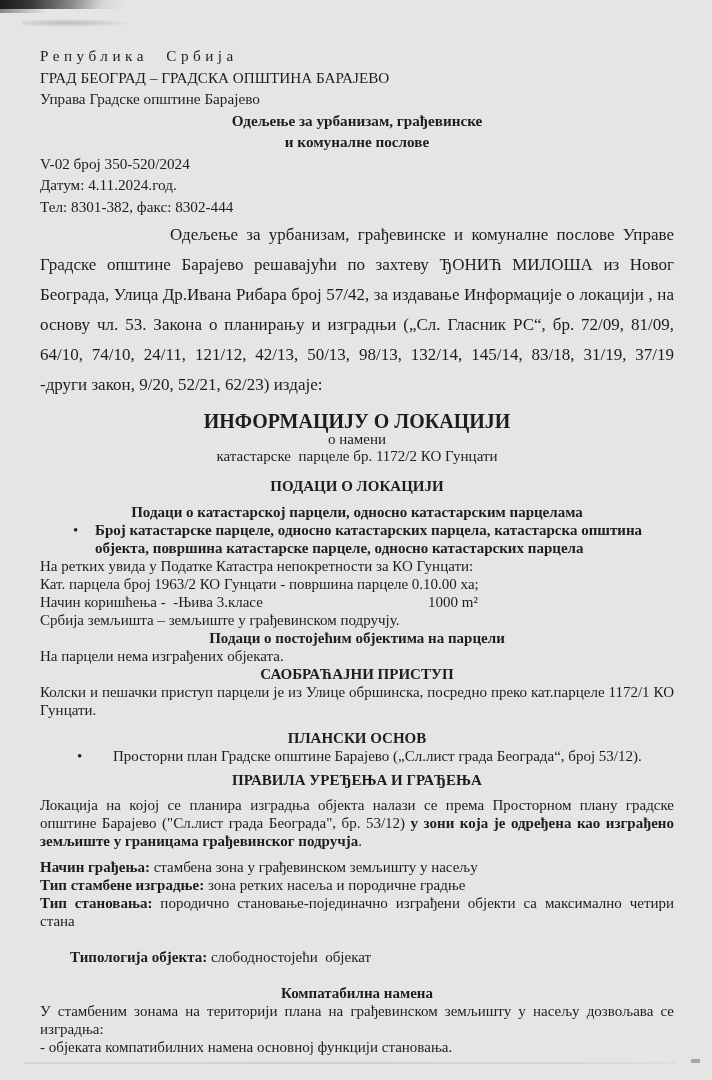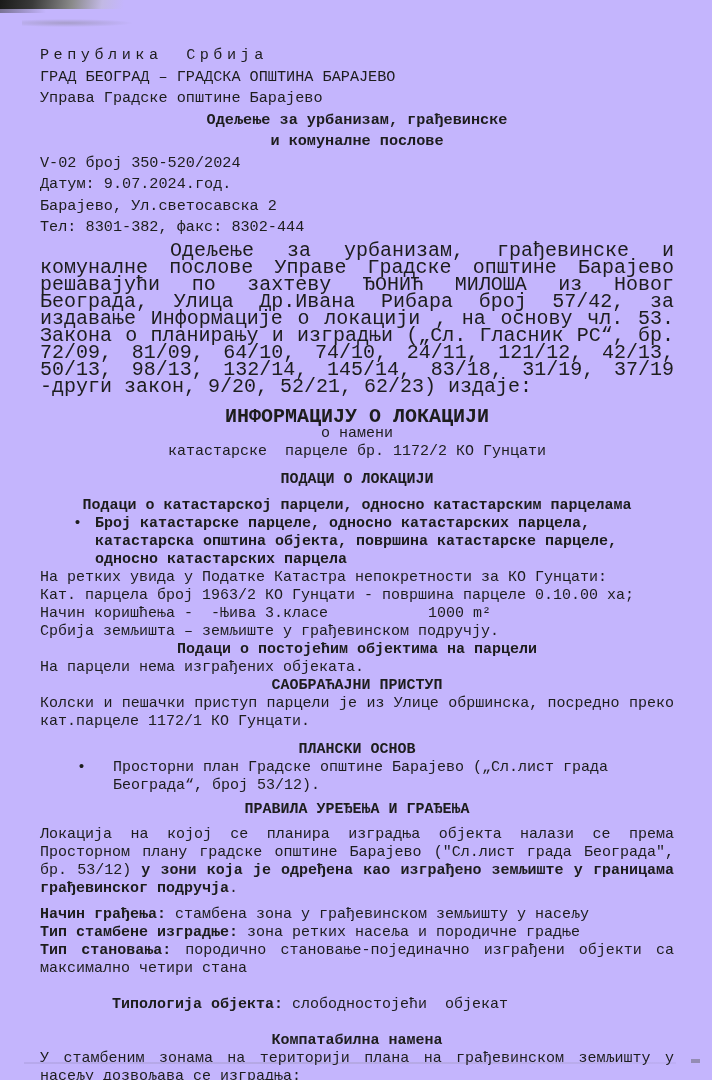--- a/index.html
+++ b/index.html
@@ -1,43 +1,43 @@
 <!DOCTYPE html>
 <html lang="sr"><head>
 <meta charset="utf-8">
 <style>
   html, body { margin: 0; padding: 0; background: #ffffff; }
   .page {
     position: relative;
     width: 712px;
     height: 1080px;
-    background: #c4b5fd;
+    background: #e5e5e5;
     overflow: hidden;
-    font-family: Liberation Mono, monospace;
+    font-family: Liberation Serif, serif;
     color: #1d1d1d;
     -webkit-font-smoothing: antialiased;
   }
   .content {
     position: relative;
     padding: 45px 38px 0 40px;
     font-size: 15px;
     line-height: 18px;
   }
   .b { font-weight: bold; text-align: center; }
   .pre { white-space: pre-wrap; }
   .just { text-align: justify; }
   .center { text-align: center; }
 
   
   .letterhead { line-height: 21.5px; font-size: 15.2px; }
   .letterhead .spaced { letter-spacing: 4.5px; word-spacing: 10px; }
   .intro {
     margin: 3px 0 0 0;
-    line-height: 17px;
-    font-size: 20px;
+    line-height: 30px;
+    font-size: 17px;
     text-indent: 130px;
   }
 
   .title-block { margin-top: 13px; line-height: 17.5px; }
   .title-block .main { font-size: 20px; }
 
   .sec-location { margin-top: 11px; }
   .sec-location .subheading { margin-top: 8px; }
 
   .bullet-item { position: relative; padding-left: 55px; }
@@ -90,22 +90,21 @@
 
   <div class="content">
 
     <header class="letterhead">
       <div class="spaced">Република Србија</div>
       <div>ГРАД БЕОГРАД – ГРАДСКА ОПШТИНА БАРАЈЕВО</div>
       <div>Управа Градске општине Барајево</div>
       <div class="b">Одељење за урбанизам, грађевинске</div>
       <div class="b">и комуналне послове</div>
       <div>V-02 број 350-520/2024</div>
-      <div>Датум: 9.07.2024.год.</div>
-      <div>Барајево, Ул.светосавска 2</div>
+      <div>Датум: 4.11.2024.год.</div>
       <div>Тел: 8301-382, факс: 8302-444</div>
     </header>
 
     <p class="intro just">Одељење за урбанизам, грађевинске и комуналне послове Управе Градске општине Барајево решавајући по захтеву ЂОНИЋ МИЛОША из Новог Београда, Улица Др.Ивана Рибара број 57/42, за издавање Информације о локацији , на основу чл. 53. Закона о планирању и изградњи („Сл. Гласник РС“, бр. 72/09, 81/09, 64/10, 74/10, 24/11, 121/12, 42/13, 50/13, 98/13, 132/14, 145/14, 83/18, 31/19, 37/19 -други закон, 9/20, 52/21, 62/23) издаје:</p>
 
     <div class="title-block center">
       <div class="b main pre">ИНФОРМАЦИЈУ О ЛОКАЦИЈИ</div>
       <div>о намени</div>
       <div class="pre">катастарске  парцеле бр. 1172/2 КО Гунцати</div>
     </div>
@@ -150,17 +149,18 @@
         <span class="b">Тип стамбене изградње:</span><span> зона ретких насеља и породичне градње</span>
       </div>
       <div class="just">
         <span class="b">Тип становања:</span><span> породично становање-појединачно изграђени објекти са максимално четири стана</span>
       </div>
       <div class="pre">
         <span class="b">Типологија објекта:</span><span> слободностојећи  објекат</span>
       </div>
       <div class="b">Компатабилна намена</div>
       <div class="just">У стамбеним зонама на територији плана на грађевинском земљишту у насељу дозвољава се изградња:</div>
+      <div>- објеката компатибилних намена основној функцији становања.</div>
 
     </section>
 
   </div>
 </div>
 
 </body></html>

